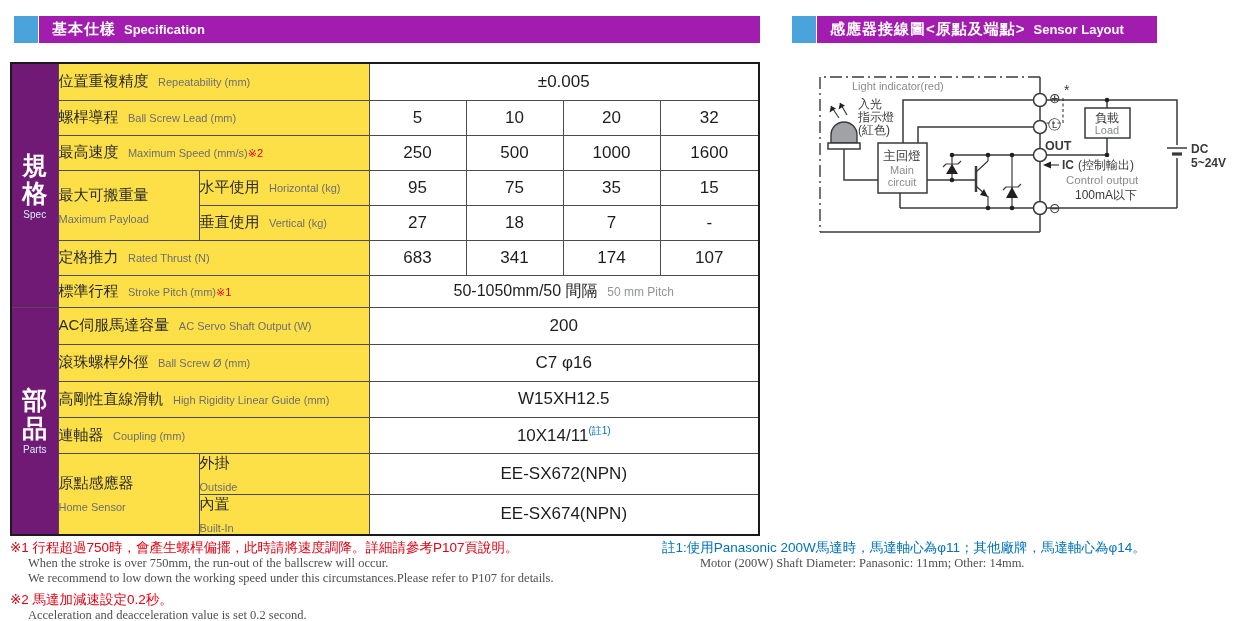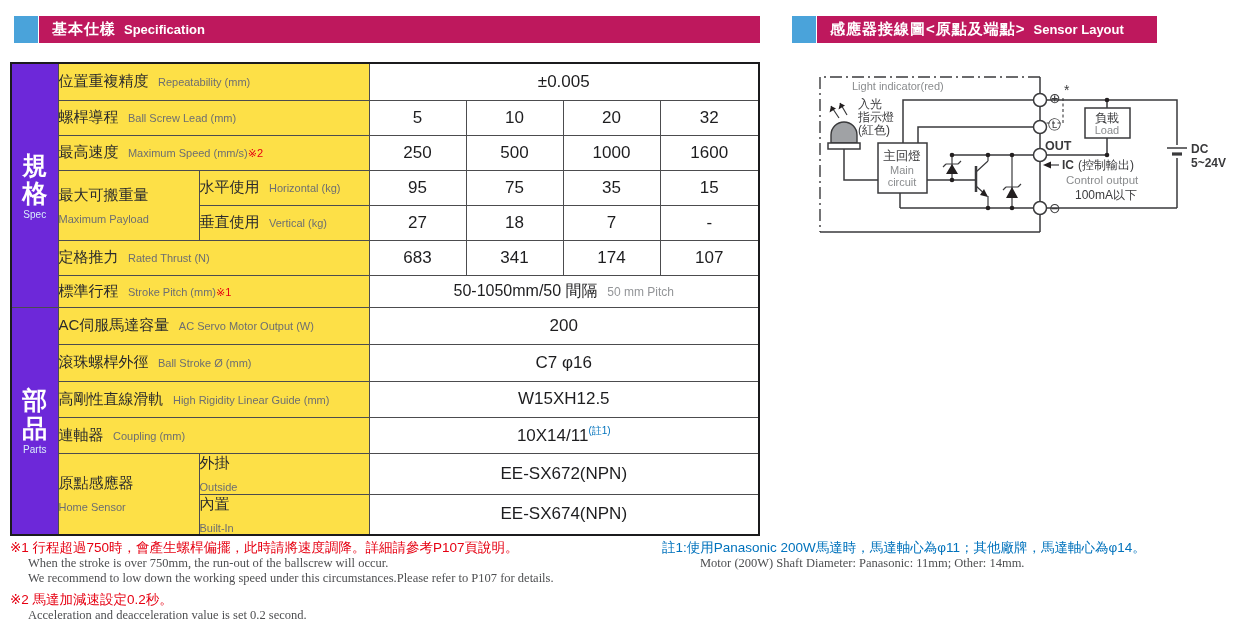--- a/index.html
+++ b/index.html
@@ -1,28 +1,28 @@
 <!DOCTYPE html>
 <html><head>
 <meta charset="utf-8">
 <style>
   html,body{margin:0;padding:0;background:#fff;}
   body{font-family:"Liberation Sans","DejaVu Sans",sans-serif;color:#231f20;}
   #stage{position:relative;width:1244px;height:621px;background:#fff;overflow:hidden;}
 
   
   .hdr-square{position:absolute;width:24px;height:27px;background:#4aa3da;}
-  .hdr-bar{position:absolute;height:27px;background:#be185d;color:#fff;display:flex;align-items:center;padding-left:13px;box-sizing:border-box;}
+  .hdr-bar{position:absolute;height:27px;background:#a21caf;color:#fff;display:flex;align-items:center;padding-left:13px;box-sizing:border-box;}
   .hdr-zh{font-size:15px;font-weight:bold;letter-spacing:1px;}
   .hdr-en{font-size:13px;font-weight:bold;margin-left:8px;}
 
   
   table.spec{position:absolute;left:10px;top:62px;width:748px;border-collapse:collapse;table-layout:fixed;border:2px solid #1b1b1d;}
   table.spec td{border:1px solid #4c4c4e;padding:0;vertical-align:middle;overflow:hidden;}
-  td.sec{background:#6d28d9;color:#fff;text-align:center;}
+  td.sec{background:#701a75;color:#fff;text-align:center;}
   .sec-zh{display:inline-block;width:1.08em;font-size:25px;font-weight:bold;line-height:1.12;word-break:break-all;}
   .sec-en{display:block;font-size:10px;color:#d8edfb;margin-top:2px;}
   td.lbl{background:#fde047;padding:3px 4px 3px 9px;}
   .lz{font-size:15px;color:#2b2b2d;}
   .le{font-size:11px;color:#6d6e71;margin-left:5px;}
   .le-blk{display:block;margin-left:0;margin-top:8px;}
   .lz-blk{display:block;}
   .note-red{font-size:11px;color:#e60012;}
   td.val{background:#fff;text-align:center;font-size:17px;color:#1d1d1f;}
   .val-sub{font-size:12px;color:#939598;margin-left:5px;}
@@ -153,28 +153,28 @@
         <span class="val-sub">50 mm Pitch</span>
       </td>
     </tr>
     <tr style="height:37px">
       <td class="sec" rowspan="6">
         <span class="sec-zh">部品</span>
         <span class="sec-en">Parts</span>
       </td>
       <td class="lbl" colspan="2">
         <span class="lz">AC伺服馬達容量</span>
-        <span class="le">AC Servo Motor Output (W)</span>
+        <span class="le">AC Servo Shaft Output (W)</span>
       </td>
       <td class="val" colspan="4">200</td>
     </tr>
     <tr style="height:37px">
       <td class="lbl" colspan="2">
         <span class="lz">滾珠螺桿外徑</span>
-        <span class="le">Ball Stroke Ø (mm)</span>
+        <span class="le">Ball Screw Ø (mm)</span>
       </td>
       <td class="val" colspan="4">C7 φ16</td>
     </tr>
     <tr style="height:36px">
       <td class="lbl" colspan="2">
         <span class="lz">高剛性直線滑軌</span>
         <span class="le">High Rigidity Linear Guide (mm)</span>
       </td>
       <td class="val" colspan="4">W15XH12.5</td>
     </tr>

